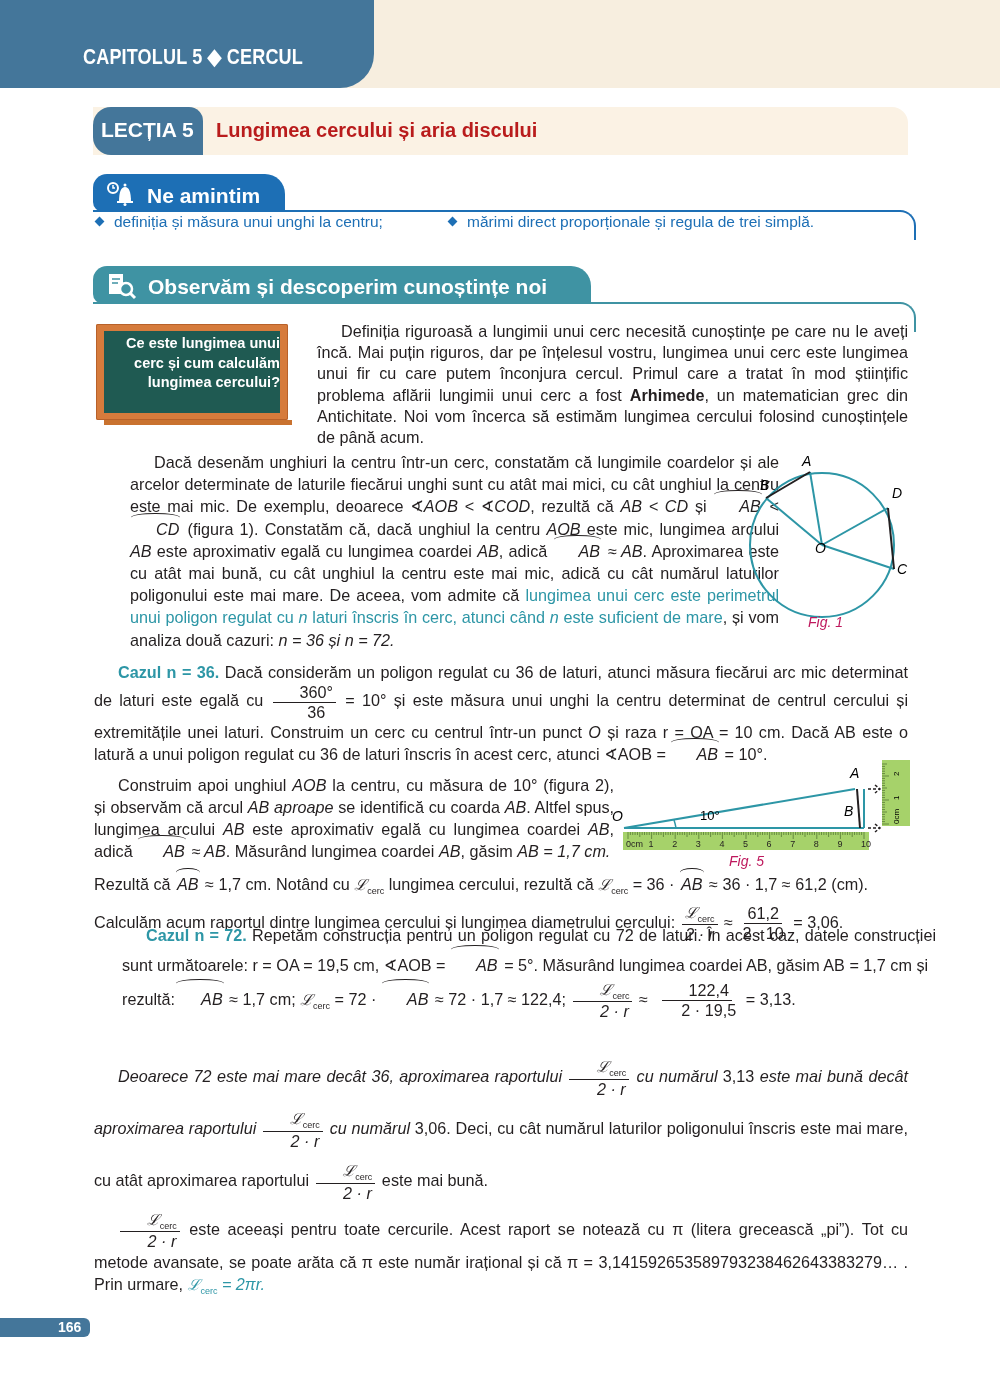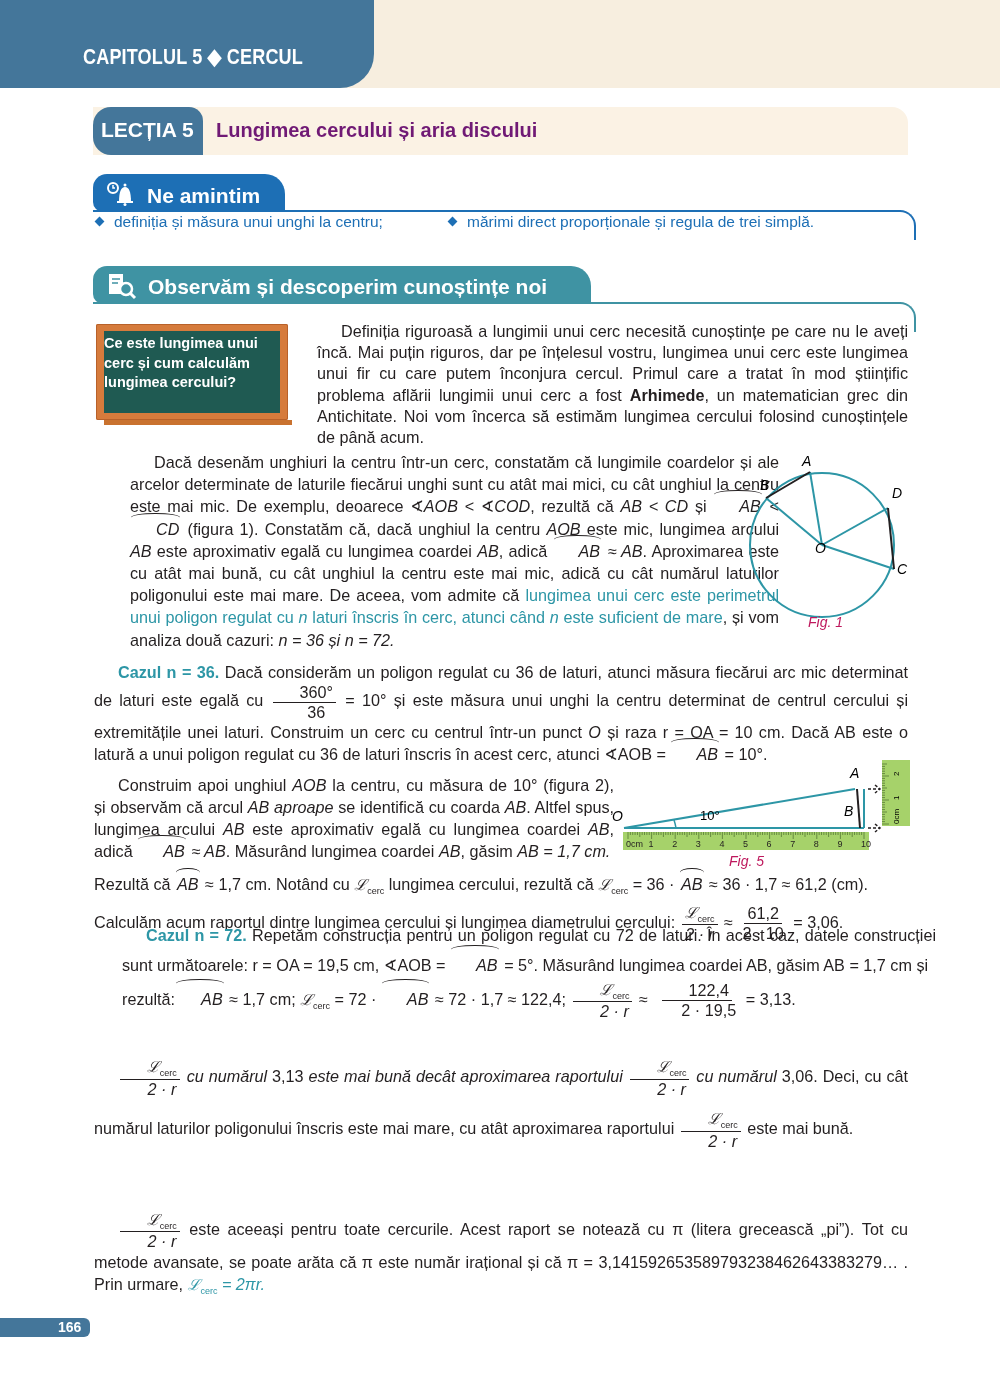--- a/index.html
+++ b/index.html
@@ -9,21 +9,21 @@
 
   
   #header-bg { left: 0; top: 0; width: 1000px; height: 88px; background: #f7eedf; }
   #header-tab { left: 0; top: 0; width: 374px; height: 88px; background: #44769a; border-bottom-right-radius: 34px; }
   #chapter-title { left: 83px; top: 44px; font-family: "Liberation Sans Narrow", "Liberation Sans", sans-serif; font-weight: bold; font-size: 22px; color: #ffffff; letter-spacing: 0.2px; transform: scaleX(0.82); transform-origin: left center; white-space: nowrap; }
 
   
   #lesson-band { left: 93px; top: 107px; width: 815px; height: 48px; background: #fbf2e4; border-top-right-radius: 16px; }
   #lesson-tab { left: 93px; top: 107px; width: 110px; height: 48px; background: #44769a; border-top-left-radius: 18px; border-bottom-left-radius: 18px; border-top-right-radius: 14px; }
   #lesson-num { left: 101px; top: 118px; font-weight: bold; font-size: 21px; color: #ffffff; }
-  #lesson-title { left: 216px; top: 119px; font-weight: bold; font-size: 20px; color: #701a75; }
+  #lesson-title { left: 216px; top: 119px; font-weight: bold; font-size: 20px; color: #b91c1c; }
 
   
   .sec-tab { height: 38px; border-top-left-radius: 14px; border-top-right-radius: 20px; border-bottom-left-radius: 10px; }
   .sec-line { height: 2px; }
   .sec-curve { width: 16px; height: 30px; border-top: 2px solid; border-right: 2px solid; border-top-right-radius: 16px; }
   #amintim-tab { left: 93px; top: 174px; width: 192px; background: #1d6fb5; }
   #amintim-line { left: 93px; top: 210px; width: 808px; background: #1d6fb5; }
   #amintim-curve { left: 900px; top: 210px; border-color: #1d6fb5; }
   #amintim-title { left: 147px; top: 184px; font-size: 21px; font-weight: bold; color: #ffffff; }
   #bell-icon { left: 106px; top: 180px; width: 30px; height: 26px; }
@@ -36,21 +36,21 @@
 
   .bullet { font-size: 15.5px; color: #1d6fb5; top: 213px; white-space: nowrap; }
   .bullet .dia { display: inline-block; width: 7px; height: 7px; background: #1d6fb5; transform: rotate(45deg); margin-right: 11px; vertical-align: 2px; }
   #bullet-1 { left: 96px; }
   #bullet-2 { left: 449px; }
 
   
   #board-frame { left: 96px; top: 324px; width: 192px; height: 96px; background: #d67b3c; border-radius: 2px; box-shadow: inset 0 0 0 1px #b8612a; }
   #board-inner { left: 104px; top: 331px; width: 176px; height: 82px; background: #1f5a52; }
   #board-ledge { left: 104px; top: 420px; width: 188px; height: 5px; background: #c9722f; }
-  #board-text { left: 104px; top: 334px; width: 176px; text-align: left; font-weight: bold; font-size: 14.5px; line-height: 19.5px; color: #ffffff; }
+  #board-text { left: 104px; top: 334px; width: 176px; text-align: right; font-weight: bold; font-size: 14.5px; line-height: 19.5px; color: #ffffff; }
 
   
   .p { font-size: 16.2px; line-height: 21.2px; text-align: justify; color: #231f20; font-family: "Liberation Sans Narrow", "Liberation Sans", sans-serif; }
   .ind { text-indent: 24px; }
   .teal { color: #2d96a6; }
   .tealb { color: #2d96a6; font-weight: bold; }
   .i { font-style: italic; }
   .arc { position: relative; display: inline-block; font-style: italic; padding: 0 2px; }
   .arc::before { content: ""; position: absolute; left: 1px; right: 1px; top: -5px; height: 8px; border-top: 1.2px solid #231f20; border-radius: 50% 50% 0 0; }
   .frac { display: inline-flex; flex-direction: column; align-items: center; vertical-align: middle; margin: 0 2px; line-height: 1.15; }
@@ -143,21 +143,21 @@
     </span><span> = 3,06.</span></div>
 
 <div class="abs p ind" id="para-case72"><span class="tealb">Cazul n = 72.</span><span> Repetăm construcția pentru un poligon regulat cu 72 de laturi. În acest caz, datele construcției sunt următoarele: r = OA = 19,5 cm, ∢AOB = </span><span class="arc">AB</span><span> = 5°. Măsurând lungimea coardei AB, găsim AB = 1,7 cm și</span><br><span style="display:inline-block;text-indent:0">rezultă: </span><span class="arc">AB</span><span> ≈ 1,7 cm; </span><span class="L">ℒ</span><span class="sub">cerc</span><span> = 72 · </span><span class="arc">AB</span><span> ≈ 72 · 1,7 ≈ 122,4; </span><span class="frac">
       <span class="num"><span class="L">ℒ</span><span class="sub">cerc</span></span>
       <span class="den i">2 · r</span>
     </span><span> ≈ </span><span class="frac">
       <span class="num">122,4</span>
       <span class="den">2 · 19,5</span>
     </span><span> = 3,13.</span></div>
 
-<div class="abs p ind" id="para-deoarece"><span class="frac">
+<div class="abs p ind" id="para-deoarece"><span class="i">Deoarece 72 este mai mare decât 36, aproximarea raportului </span><span class="frac">
       <span class="num"><span class="L">ℒ</span><span class="sub">cerc</span></span>
       <span class="den i">2 · r</span>
     </span><span class="i"> cu numărul </span><span>3,13</span><span class="i"> este mai bună decât aproximarea raportului </span><span class="frac">
       <span class="num"><span class="L">ℒ</span><span class="sub">cerc</span></span>
       <span class="den i">2 · r</span>
     </span><span class="i"> cu numărul </span><span>3,06</span><span>. Deci, cu cât numărul laturilor poligonului înscris este mai mare, cu atât aproximarea raportului </span><span class="frac">
       <span class="num"><span class="L">ℒ</span><span class="sub">cerc</span></span>
       <span class="den i">2 · r</span>
     </span><span> este mai bună.</span></div>
 

